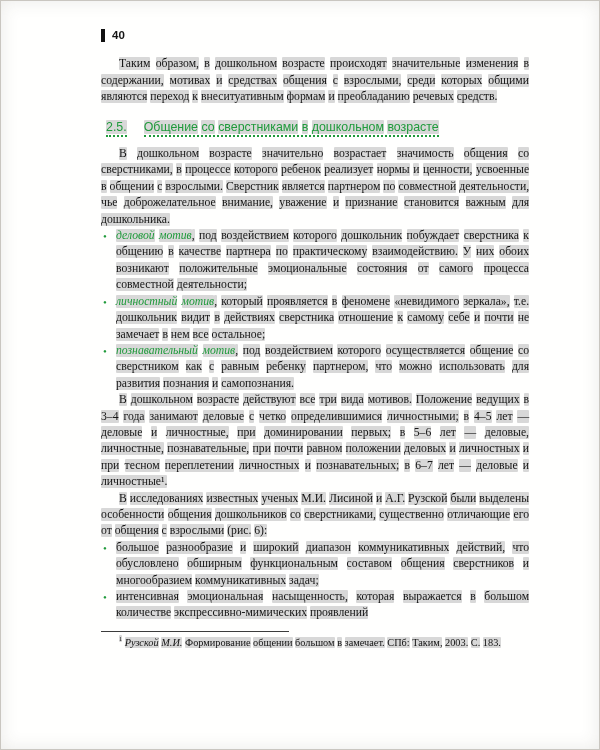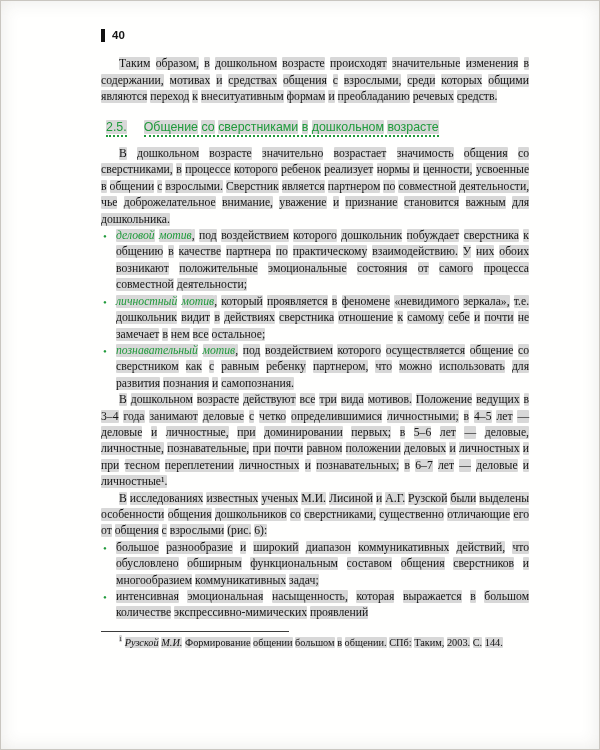--- a/index.html
+++ b/index.html
@@ -61,16 +61,16 @@
 
   <ul class="blist">
     <li><span class="bullet">•</span><span class="btxt"><span class="w">большое</span> <span class="w">разнообразие</span> <span class="w">и</span> <span class="w">широкий</span> <span class="w">диапазон</span> <span class="w">коммуникативных</span> <span class="w">действий,</span> <span class="w">что</span> <span class="w">обусловлено</span> <span class="w">обширным</span> <span class="w">функциональным</span> <span class="w">составом</span> <span class="w">общения</span> <span class="w">сверстников</span> <span class="w">и</span> <span class="w">многообразием</span> <span class="w">коммуникативных</span> <span class="w">задач;</span></span></li>
     <li><span class="bullet">•</span><span class="btxt"><span class="w">интенсивная</span> <span class="w">эмоциональная</span> <span class="w">насыщенность,</span> <span class="w">которая</span> <span class="w">выражается</span> <span class="w">в</span> <span class="w">большом</span> <span class="w">количестве</span> <span class="w">экспрессивно-мимических</span> <span class="w">проявлений</span></span></li>
   </ul>
 
   <div class="footnote">
     <div class="fnrule"></div>
     <p class="fn"><sup><span class="w">1</span></sup>
       <span class="fn-author"><span class="w">Рузской</span> <span class="w">М.И.</span></span>
-      <span><span class="w">Формирование</span> <span class="w">общении</span> <span class="w">большом</span> <span class="w">в</span> <span class="w">общении.</span> <span class="w">СПб:</span> <span class="w">Таким,</span> <span class="w">2003.</span> <span class="w">С.</span> <span class="w">144.</span></span></p>
+      <span><span class="w">Формирование</span> <span class="w">общении</span> <span class="w">большом</span> <span class="w">в</span> <span class="w">замечает.</span> <span class="w">СПб:</span> <span class="w">Таким,</span> <span class="w">2003.</span> <span class="w">С.</span> <span class="w">183.</span></span></p>
   </div>
 
 </div>
 
 </body></html>

